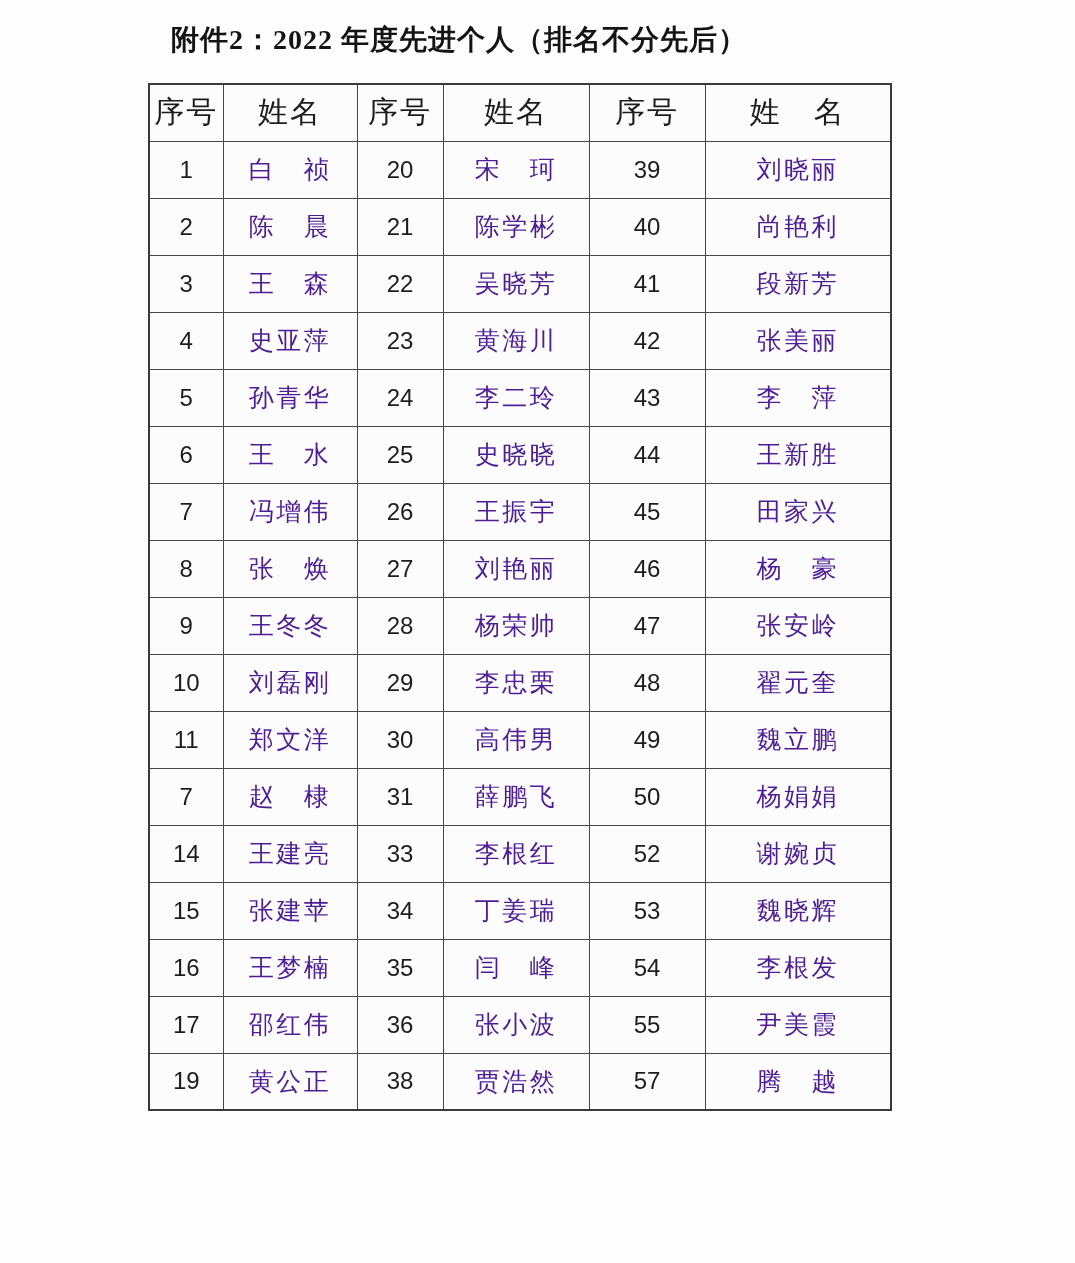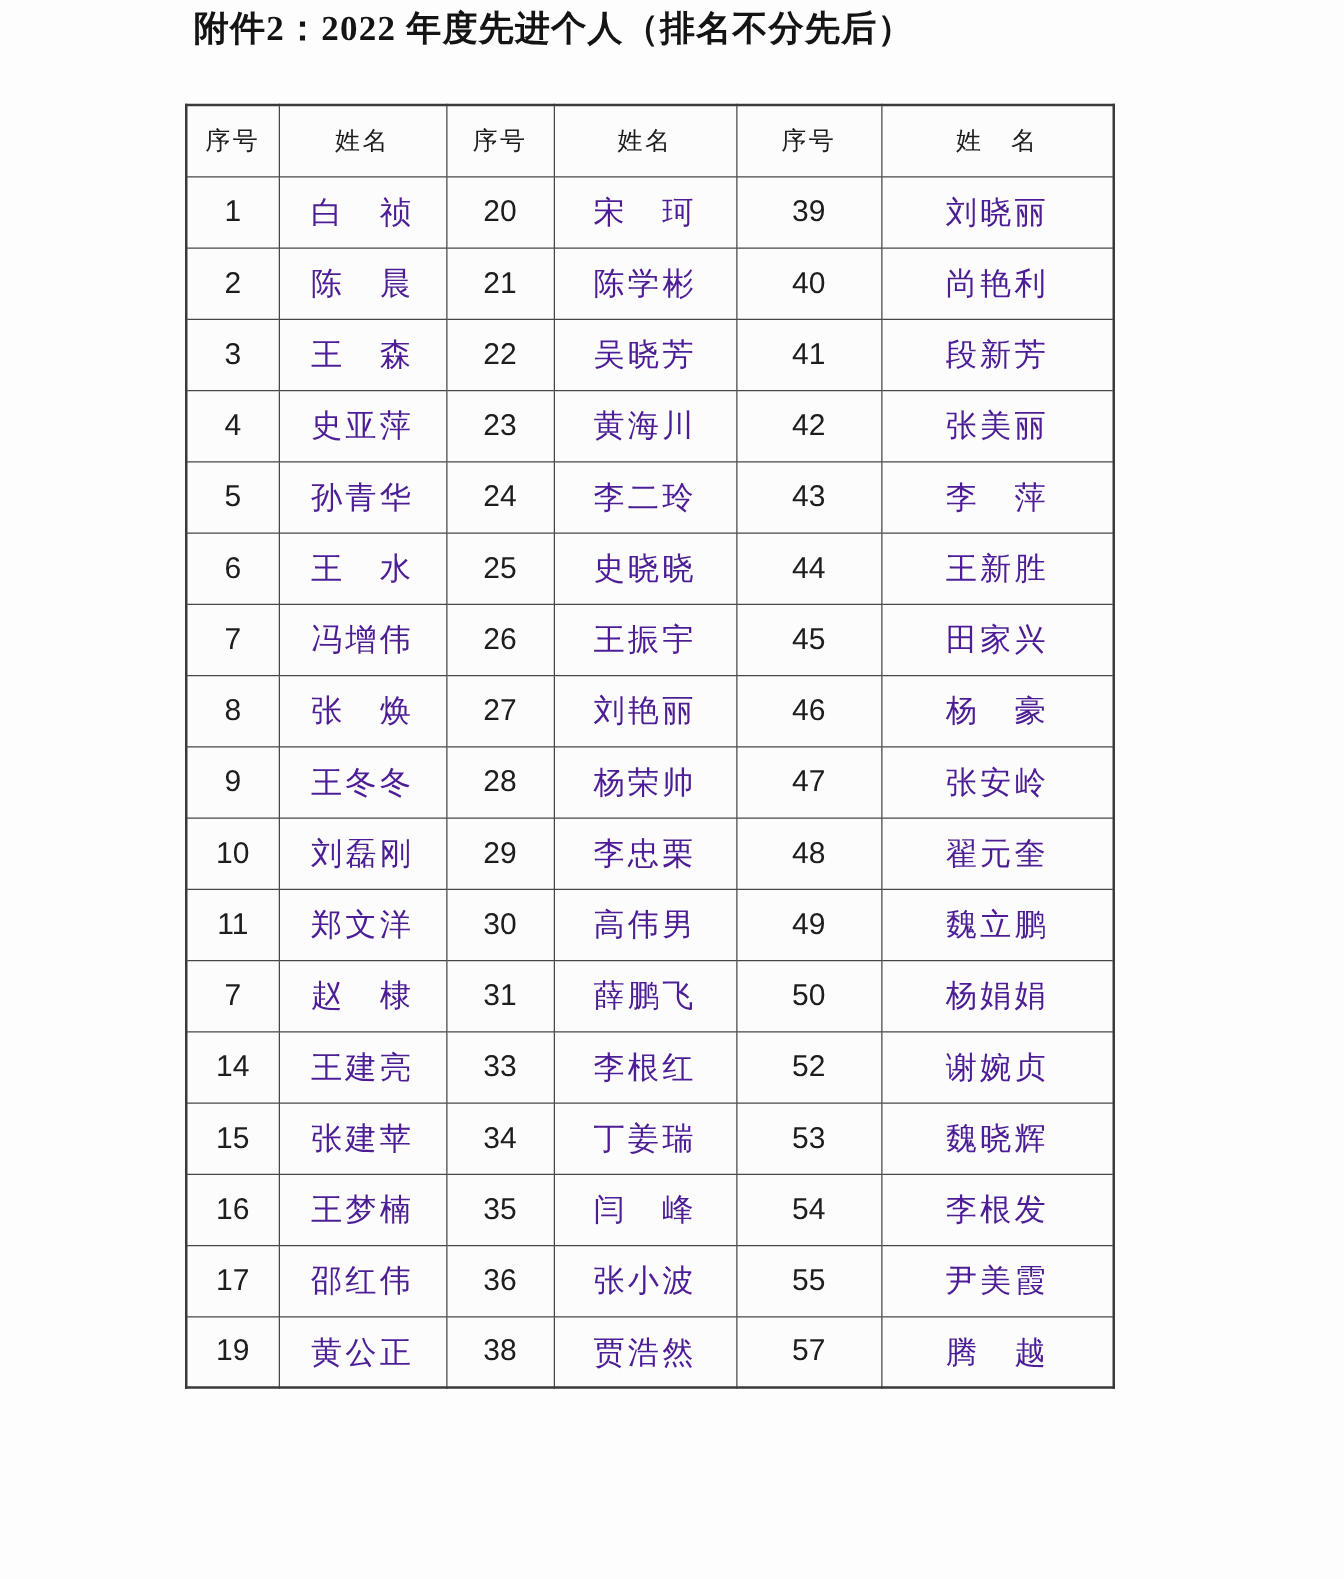--- a/index.html
+++ b/index.html
@@ -12,21 +12,21 @@
     width: 1075px;
     height: 1263px;
     background: #fdfdfd;
     font-family: "Liberation Serif", serif;
     overflow: hidden;
   }
   .doc-title {
     position: absolute;
     left: 155px;
     top: 6px;
-    margin: 0;
+    margin: 16px;
     font-size: 28px;
     line-height: 36px;
     font-weight: bold;
     color: #141414;
     letter-spacing: 1px;
     white-space: nowrap;
     font-family: "Liberation Serif", serif;
   }
   table.roster {
     position: absolute;
@@ -42,21 +42,21 @@
     text-align: center;
     vertical-align: middle;
     height: 57px;
     padding: 0;
     box-sizing: border-box;
     overflow: hidden;
     white-space: nowrap;
   }
   .roster th {
     font-weight: normal;
-    font-size: 20px;
+    font-size: 30px;
     color: #1c1c1c;
     letter-spacing: 2px;
     font-family: "Liberation Serif", serif;
   }
   .roster td.serial {
     font-family: "Liberation Sans", sans-serif;
     font-size: 24px;
     color: #1d1d1d;
   }
   .roster td.name {

